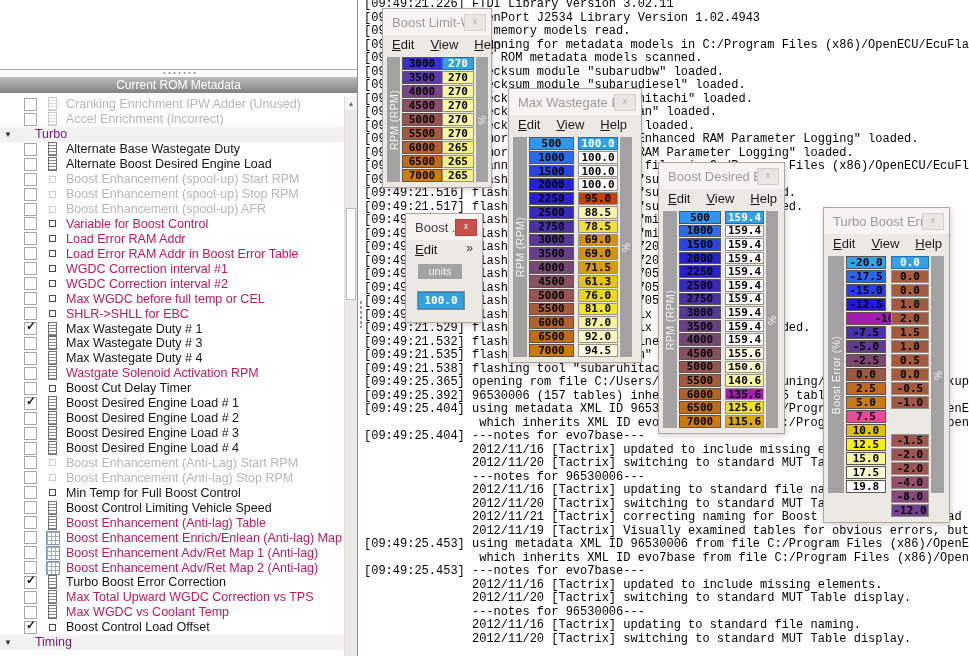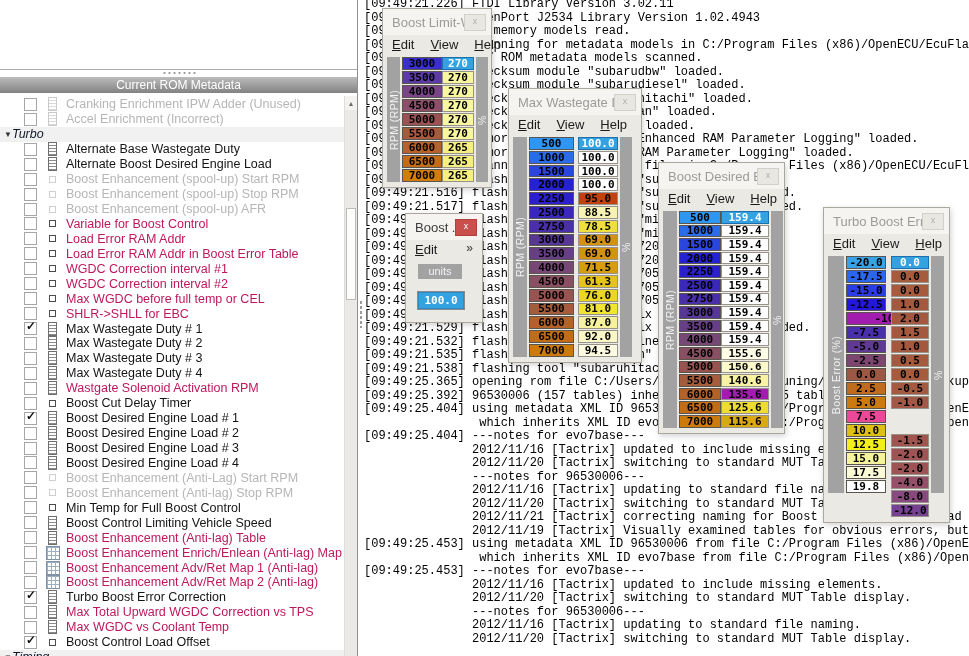--- a/index.html
+++ b/index.html
@@ -36,21 +36,21 @@
   .ic-scalar{width:5px;height:5px;border:1px solid #4c4c4c;background:#fff;}
   .ic-scalar.g{border-color:#cfcfcf;}
   .ic-map{width:12px;height:12px;border:1px solid #7f93a8;background-color:#fff;
           background-image:linear-gradient(to right,#9db0c2 1px,transparent 1px),
                            linear-gradient(to bottom,#9db0c2 1px,transparent 1px);
           background-size:4px 4px;}
   .lbl{margin-left:6px;}
   .lbl.gray{color:#b6b6b6;}
   .lbl.blue{color:#be185d;}
   .lbl.black{color:#141414;}
-  .cat .lbl{margin-left:0;color:#0f172a;font-style:italic;}
+  .cat .lbl{margin-left:23px;color:#701a75;}
 
   .scroll{position:absolute;right:0;top:96px;width:13px;height:560px;background:#ebe9e5;
           border-left:1px solid #ddd;box-sizing:border-box;}
   .sbtn{height:14px;color:#6e6e6e;font-size:7px;text-align:center;line-height:15px;background:#f3f2ee;}
   .sthumb{position:absolute;left:1px;right:1px;top:112px;height:92px;background:#fdfdfc;
           border:1px solid #bdbbb6;box-sizing:border-box;}
   .vgrip{position:absolute;left:359px;top:300px;width:5px;height:28px;
          background-image:radial-gradient(#9a9a9a 1px,transparent 1.3px);background-size:4px 5px;}
 
   
@@ -203,27 +203,20 @@
           <span class="icz">
             <span class="ic-table"></span>
           </span>
           <span class="lbl black">Max Wastegate Duty # 1</span>
         </div>
         <div class="trow">
           <span class="cb"></span>
           <span class="icz">
             <span class="ic-table"></span>
           </span>
-          <span class="lbl black">Max Wastegate Duty # 2</span>
-        </div>
-        <div class="trow">
-          <span class="cb"></span>
-          <span class="icz">
-            <span class="ic-table"></span>
-          </span>
           <span class="lbl black">Max Wastegate Duty # 3</span>
         </div>
         <div class="trow">
           <span class="cb"></span>
           <span class="icz">
             <span class="ic-table"></span>
           </span>
           <span class="lbl black">Max Wastegate Duty # 4</span>
         </div>
         <div class="trow">
@@ -495,21 +488,21 @@
           <div class="cell" style="height: 12.6px; background: rgb(103, 63, 134);">3500</div>
           <div class="cell" style="height: 12.6px; background: rgb(119, 72, 118);">4000</div>
           <div class="cell" style="height: 12.6px; background: rgb(137, 79, 99);">4500</div>
           <div class="cell" style="height: 12.6px; background: rgb(151, 84, 80);">5000</div>
           <div class="cell" style="height: 12.6px; background: rgb(165, 92, 61);">5500</div>
           <div class="cell" style="height: 12.6px; background: rgb(179, 99, 41);">6000</div>
           <div class="cell" style="height: 12.6px; background: rgb(193, 108, 22);">6500</div>
           <div class="cell" style="height: 12.6px; background: rgb(204, 122, 12);">7000</div>
         </div>
         <div style="width: 4px;"></div>
-        <div class="colv" style="width: 48px;">
+        <div class="colv" style="width: 39px;">
           <div class="cell sel" style="height: 12.6px; background: rgb(255, 255, 255);">159.4</div>
           <div class="cell" style="height: 12.6px; background: rgb(255, 255, 255);">159.4</div>
           <div class="cell" style="height: 12.6px; background: rgb(255, 255, 255);">159.4</div>
           <div class="cell" style="height: 12.6px; background: rgb(255, 255, 255);">159.4</div>
           <div class="cell" style="height: 12.6px; background: rgb(255, 255, 255);">159.4</div>
           <div class="cell" style="height: 12.6px; background: rgb(255, 255, 255);">159.4</div>
           <div class="cell" style="height: 12.6px; background: rgb(255, 255, 255);">159.4</div>
           <div class="cell" style="height: 12.6px; background: rgb(255, 255, 255);">159.4</div>
           <div class="cell" style="height: 12.6px; background: rgb(255, 255, 255);">159.4</div>
           <div class="cell" style="height: 12.6px; background: rgb(255, 255, 255);">159.4</div>

